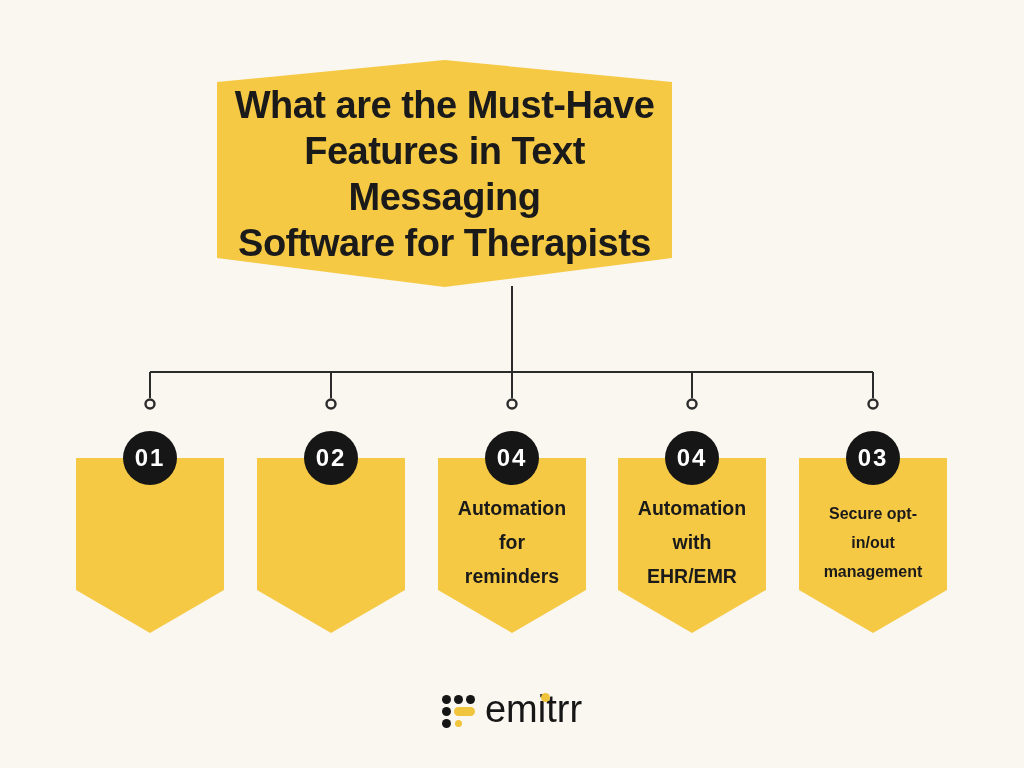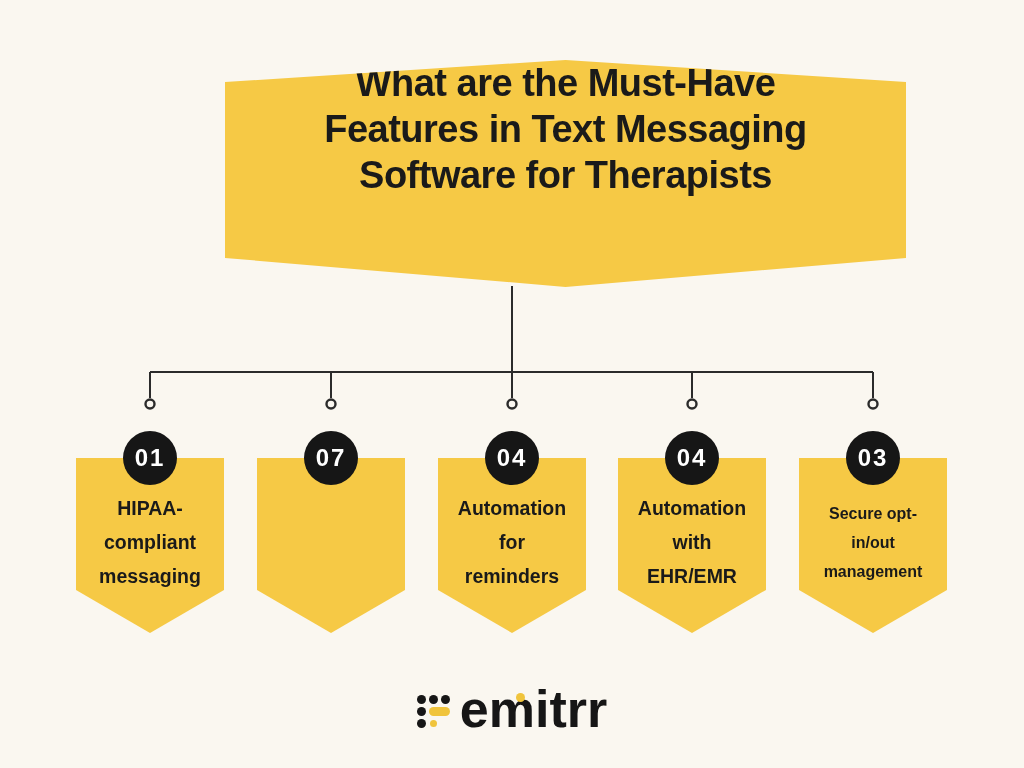--- a/index.html
+++ b/index.html
@@ -13,25 +13,25 @@
     width: 1024px;
     height: 768px;
     margin: 0 auto;
     background: var(--background, #FAF7F0);
     overflow: hidden;
   }
 
   
   .title-banner {
     position: absolute;
-    left: 225px; top: 60px;
-    width: 681px; height: 227px;
+    left: 217px; top: 60px;
+    width: 455px; height: 227px;
     background: var(--banner-yellow, #F6C945);
     clip-path: polygon(0 9.7%, 50% 0, 100% 9.7%, 100% 87.2%, 50% 100%, 0 87.2%);
-    display: flex; align-items: flex-start; justify-content: center;
+    display: flex; align-items: center; justify-content: center;
   }
   .title-text {
     white-space: pre-line;
     text-align: center;
     font-size: 38px;
     line-height: 46px;
     font-weight: 700;
     letter-spacing: -0.5px;
     color: var(--text-dark, #1A1A1A);
   }
@@ -84,21 +84,21 @@
     position: absolute; left: 12px; top: 12px; width: 21px; height: 9px;
     border-radius: 5px;
     background: var(--logo-yellow, #F0C43C);
   }
   .logo-icon .dot.small-yellow {
     left: 13px; top: 25px; width: 7px; height: 7px;
     background: var(--logo-yellow, #F0C43C);
   }
   .logo-text {
     position: relative;
-    font-size: 52px; line-height: 38px; font-weight: 700;
+    font-size: 38px; line-height: 38px; font-weight: 400;
     letter-spacing: 0;
     color: var(--circle-dark, #161616);
   }
   .logo-text .i-dot {
     position: absolute; left: 56px; top: 3px; width: 9px; height: 9px;
     border-radius: 50%;
     background: var(--logo-yellow, #F0C43C);
   }
 </style>
 </head>
@@ -119,28 +119,25 @@
     <circle cx="150" cy="404" r="4.5"></circle>
     <circle cx="331" cy="404" r="4.5"></circle>
     <circle cx="512" cy="404" r="4.5"></circle>
     <circle cx="692" cy="404" r="4.5"></circle>
     <circle cx="873" cy="404" r="4.5"></circle>
   </svg>
 
   <div class="item" style="left:76px">
     <div class="flag"></div>
     <div class="badge">01</div>
-    <div class="label">HIPAA-
-compliant
-messaging</div>
   </div>
 
   <div class="item" style="left:257px">
     <div class="flag"></div>
-    <div class="badge">07</div>
+    <div class="badge">02</div>
   </div>
 
   <div class="item" style="left:438px">
     <div class="flag"></div>
     <div class="badge">04</div>
     <div class="label">Automation
 for
 reminders</div>
   </div>
 

